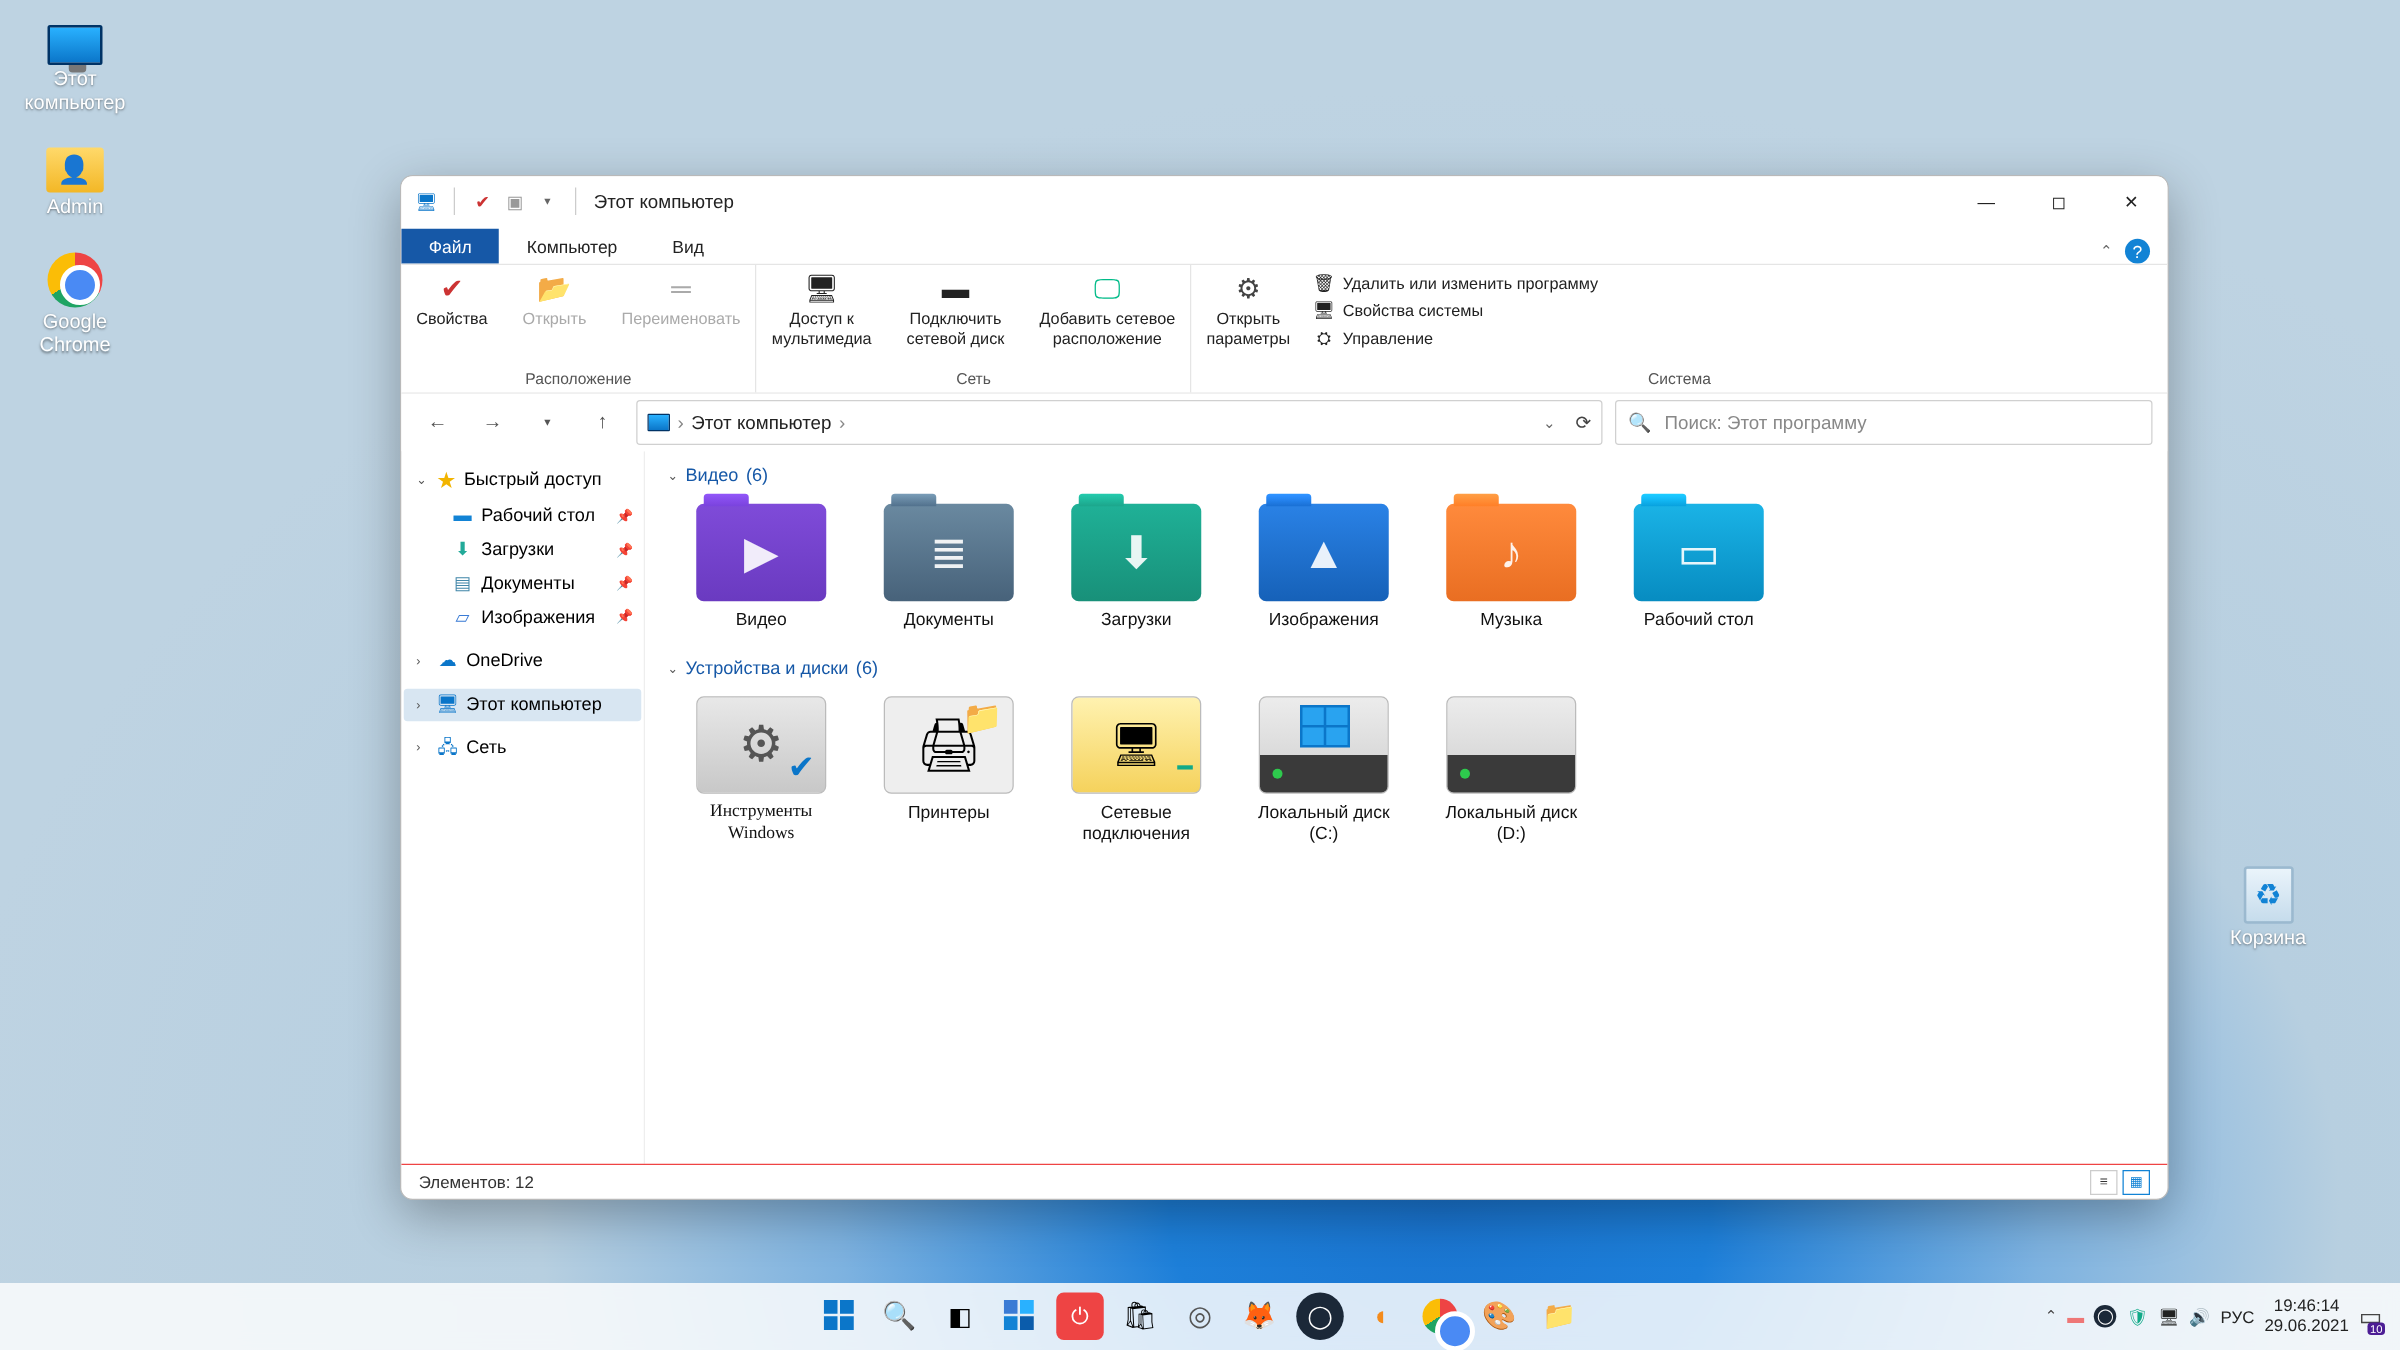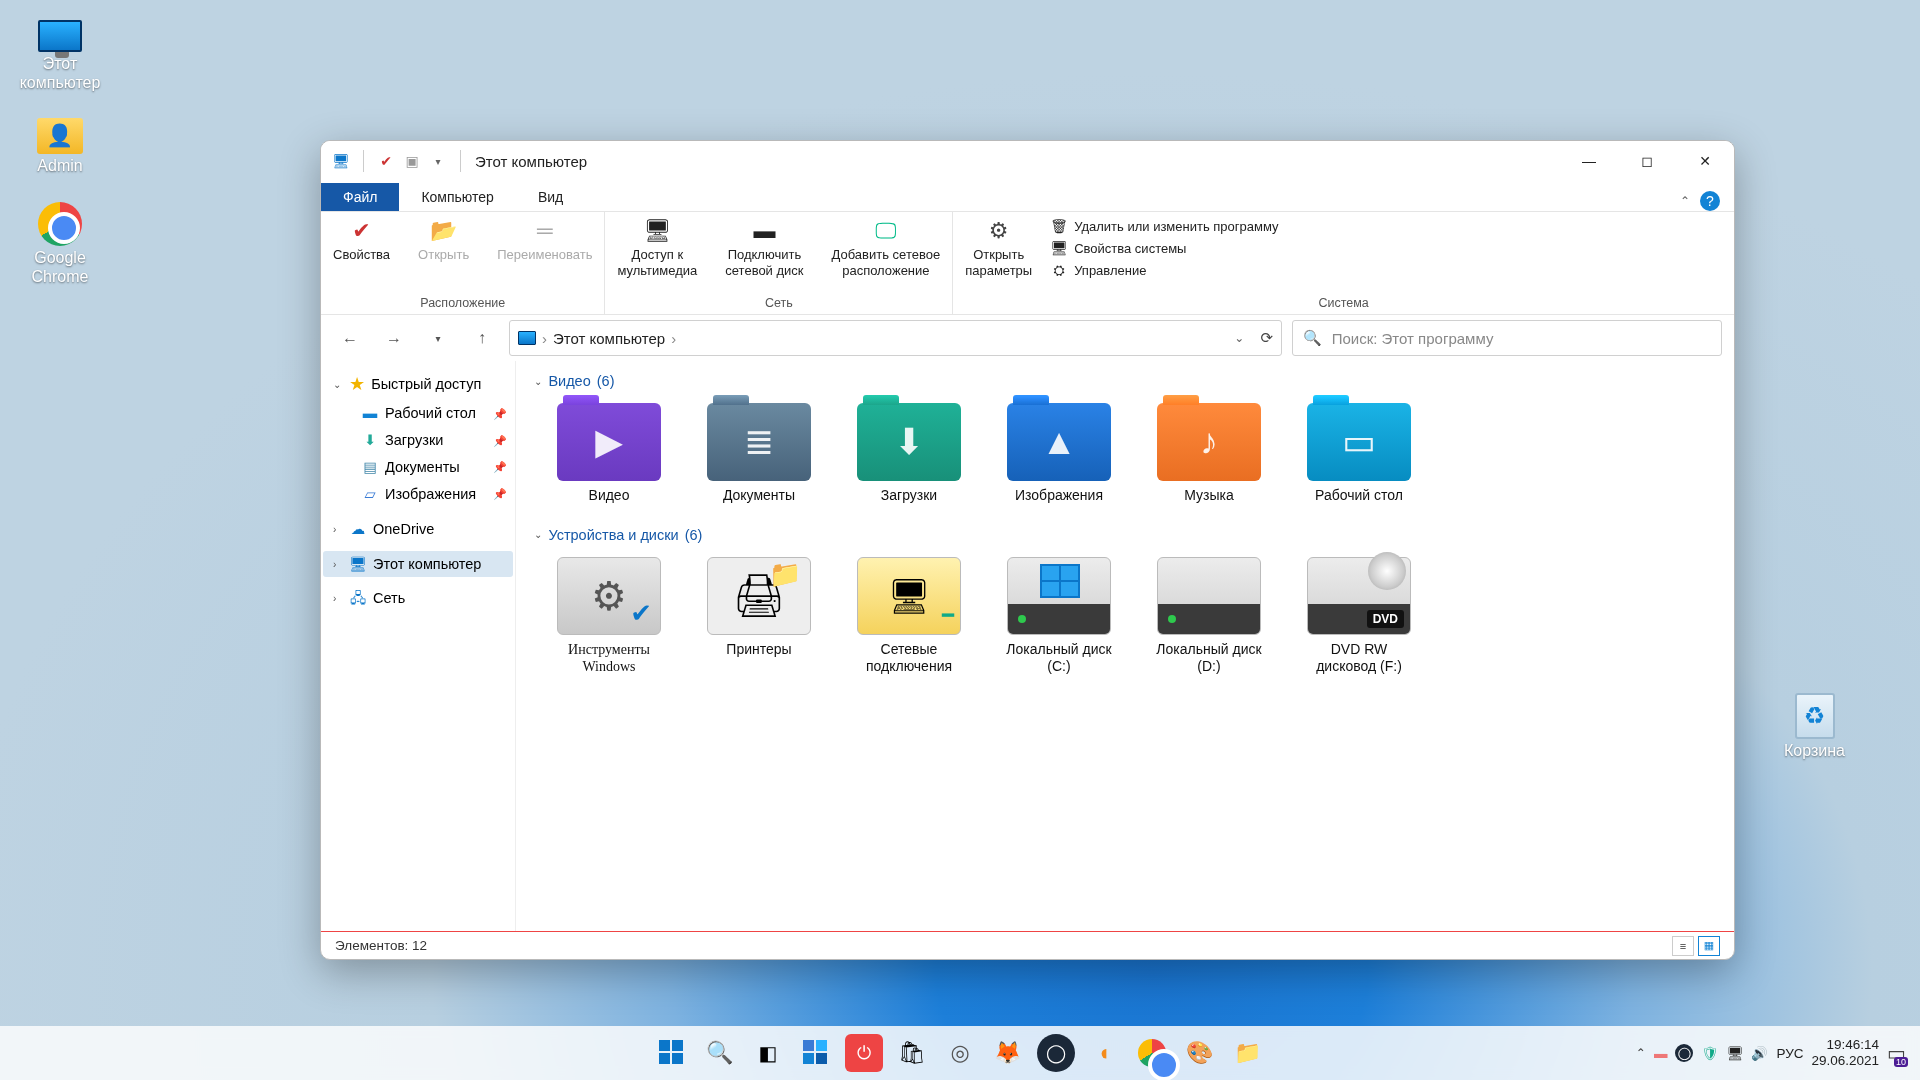--- a/index.html
+++ b/index.html
@@ -88,21 +88,21 @@
 .status .view{margin-left:auto;display:flex;gap:4px}
 .vb{width:22px;height:20px;border:1px solid #ccc;display:flex;align-items:center;justify-content:center;font-size:11px;cursor:pointer}
 .vb.active{border-color:#1283d5;color:#1283d5}
 
 
 .taskbar{position:absolute;bottom:0;left:0;right:0;height:54px;background:rgba(250,251,253,.86);backdrop-filter:blur(6px);display:flex;align-items:center}
 .tb-center{position:absolute;left:50%;transform:translateX(-50%);display:flex;align-items:center;gap:10px}
 .tbic{width:38px;height:38px;border-radius:4px;display:flex;align-items:center;justify-content:center;cursor:pointer}
 .tb-right{margin-left:auto;display:flex;align-items:center;gap:8px;padding-right:14px;font-size:13.5px;color:#222}
 .tb-right .tray{display:flex;align-items:center;gap:8px}
-.tb-right .clock{text-align:right;line-height:1.2}
+.tb-right .clock{text-align:center;line-height:1.2}
 </style>
 </head>
 <body>
 
 <div class="desktop-icons">
   <div class="dicon">
     <div class="di-mon"></div>
     <span style="white-space: pre-line;">Этот
 компьютер</span>
   </div>
@@ -370,29 +370,20 @@
           </div>
         <div class="item dev">
             <div class="thumb">
               <div class="bar">
                 <div class="led"></div>
               </div>
             </div>
             <span style="white-space: pre-line;">Локальный диск
 (D:)</span>
           </div>
-        <div class="item dev">
-            <div class="thumb">
-              <div style="position:absolute;top:-6px;right:4px;width:38px;height:38px;border-radius:50%;background:radial-gradient(#fff,#ccc 60%,#999)"></div>
-              <div class="bar"></div>
-              <div class="dvdtag">DVD</div>
-            </div>
-            <span style="white-space: pre-line;">DVD RW
-дисковод (F:)</span>
-          </div>
       </div>
     </div>
   </div>
 
   <div class="status">
     <span>Элементов: 12</span>
     <div class="view">
       <div class="vb">≡</div>
       <div class="vb active">▦</div>
     </div>

